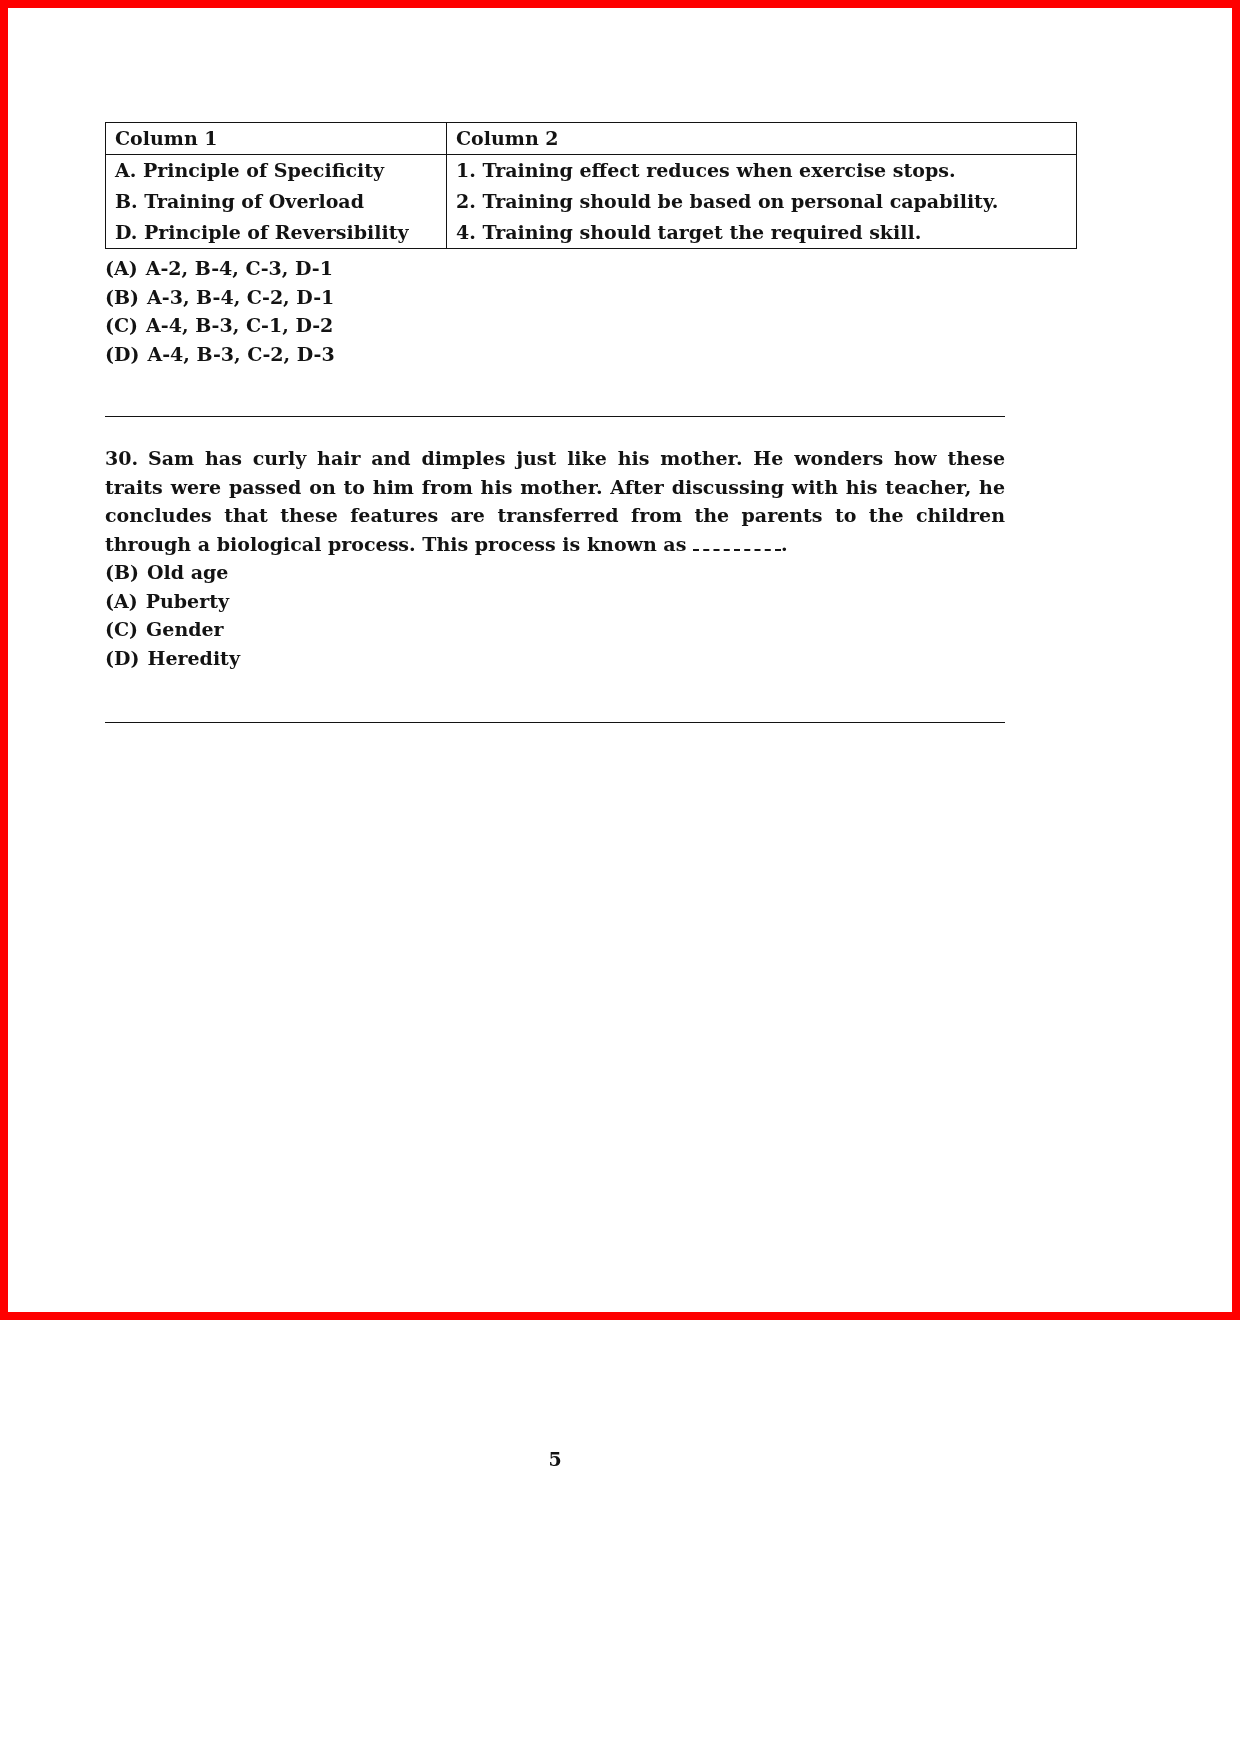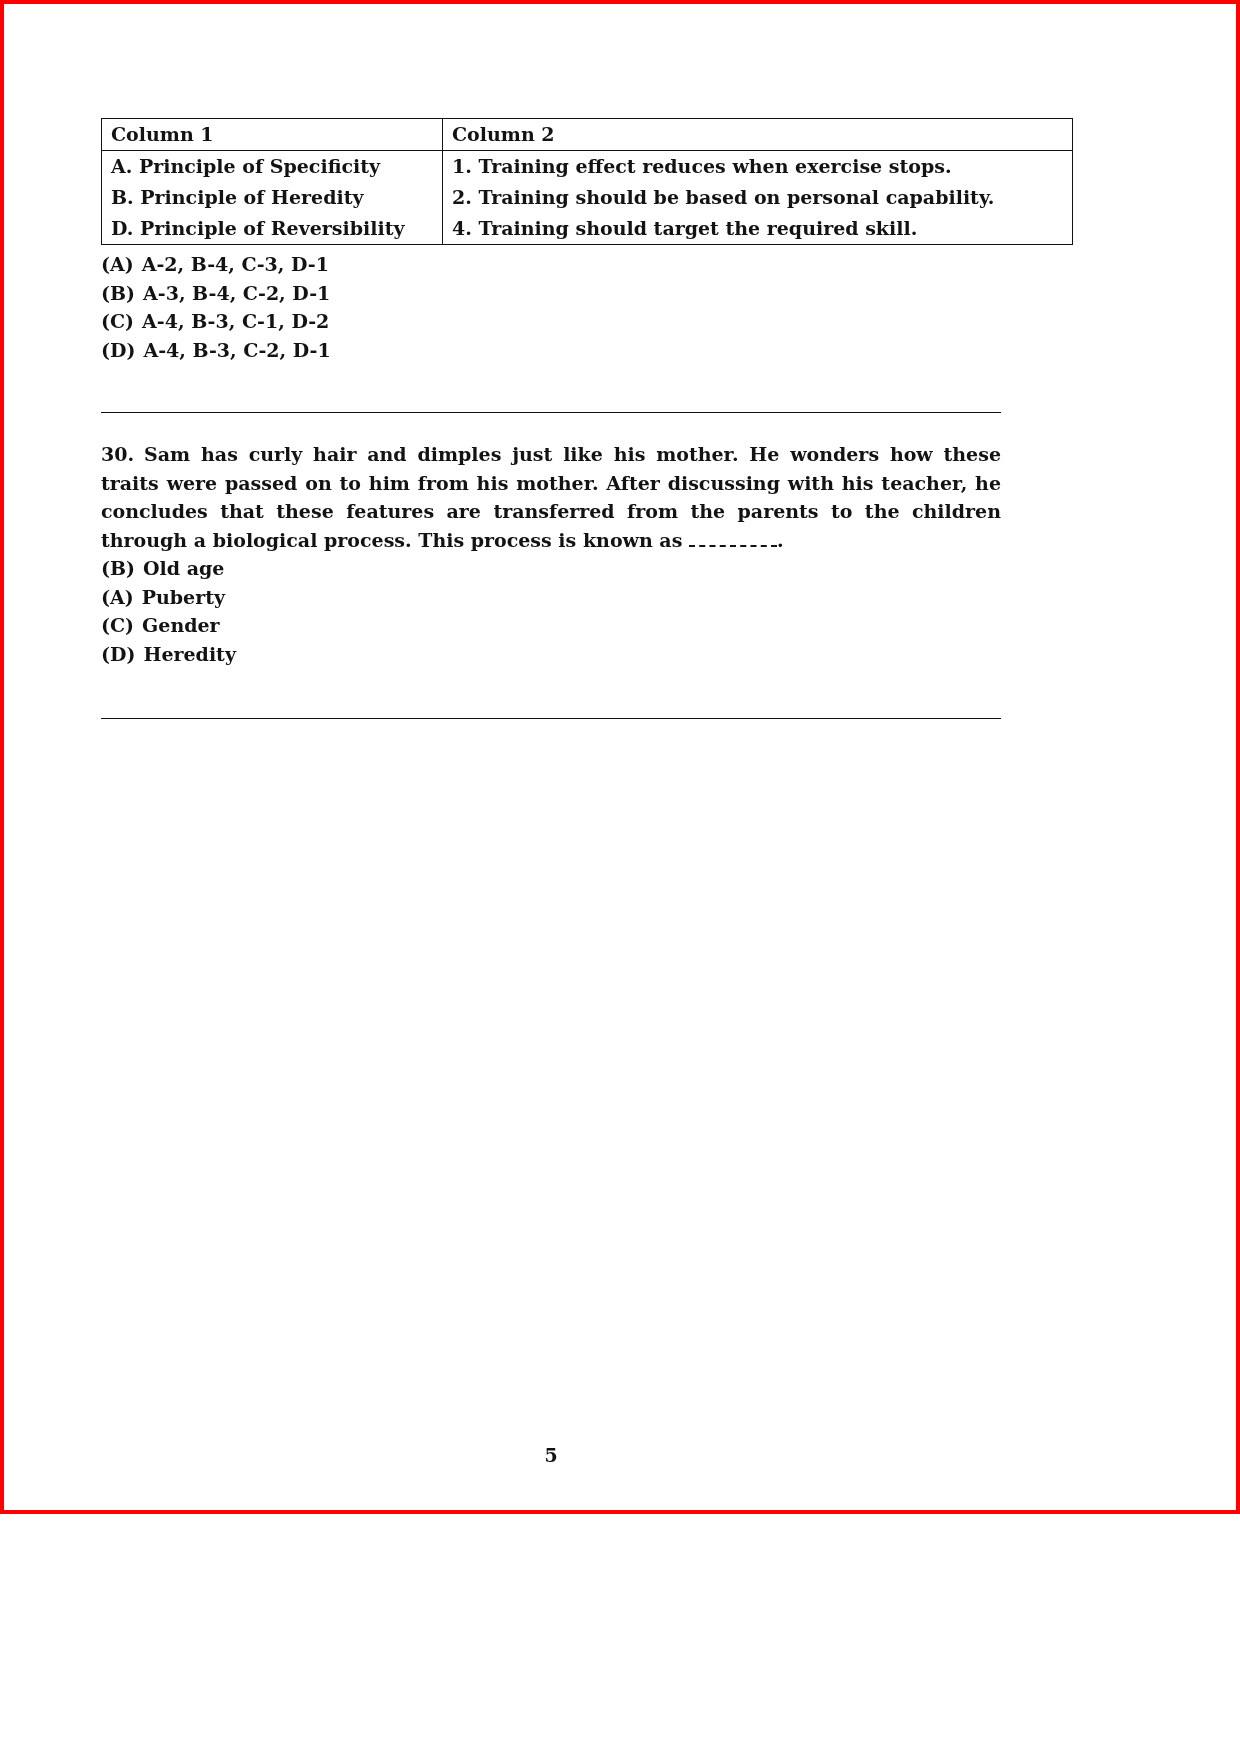--- a/index.html
+++ b/index.html
@@ -9,22 +9,22 @@
     height: 1754px;
     position: relative;
     font-family: "DejaVu Serif", "Liberation Serif", serif;
     font-weight: bold;
     color: #131313;
   }
   .page {
     position: absolute;
     inset: 0;
     width: 1240px;
-    height: 1514px;
-    border: 4px solid #c2410c;
+    height: 1320px;
+    border: 8px solid #c2410c;
     background: #ffffff;
     text-decoration: underline;
   }
   .content {
     position: absolute;
     left: 97px;  
     top: 114px;
     width: 975px;
   }
   
@@ -100,35 +100,35 @@
           <th>Column 1</th>
           <th>Column 2</th>
         </tr>
       </thead>
       <tbody>
         <tr>
           <td>A. Principle of Specificity</td>
           <td>1. Training effect reduces when exercise stops.</td>
         </tr>
         <tr>
-          <td>B. Principle of Heredity</td>
+          <td>B. Training of Overload</td>
           <td>2. Training should be based on personal capability.</td>
         </tr>
         <tr>
           <td>D. Principle of Reversibility</td>
           <td>4. Training should target the required skill.</td>
         </tr>
       </tbody>
     </table>
 
     <div class="options-block">
       <div class="option"><span class="opt-label">(A)</span><span>A-2, B-4, C-3, D-1</span></div>
       <div class="option"><span class="opt-label">(B)</span><span>A-3, B-4, C-2, D-1</span></div>
       <div class="option"><span class="opt-label">(C)</span><span>A-4, B-3, C-1, D-2</span></div>
-      <div class="option"><span class="opt-label">(D)</span><span>A-4, B-3, C-2, D-1</span></div>
+      <div class="option"><span class="opt-label">(D)</span><span>A-4, B-3, C-2, D-3</span></div>
     </div>
 
     <hr class="rule rule-1">
 
     <p class="question"><span class="q-num">30.</span><span>Sam has curly hair and dimples just like his mother. He wonders how these traits were passed on to him from his mother. After discussing with his teacher, he concludes that these features are transferred from the parents to the children through a biological process. This process is known as</span>
       <span class="blank" aria-label="_________"></span><span>.</span></p>
 
     <div class="options-block q-options">
       <div class="option"><span class="opt-label">(B)</span><span>Old age</span></div>
       <div class="option"><span class="opt-label">(A)</span><span>Puberty</span></div>

